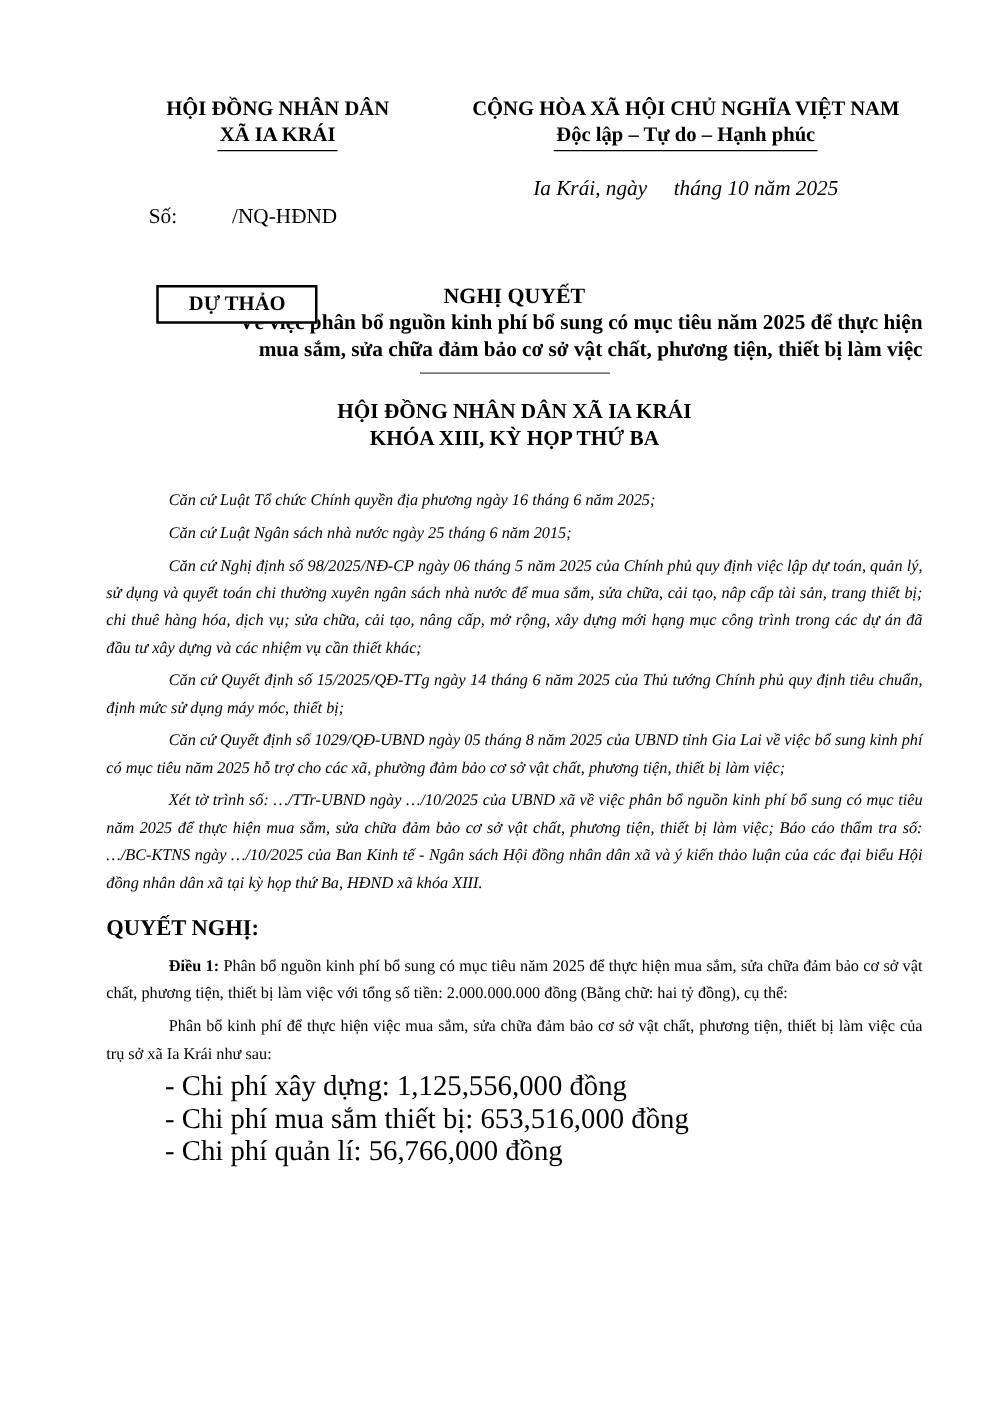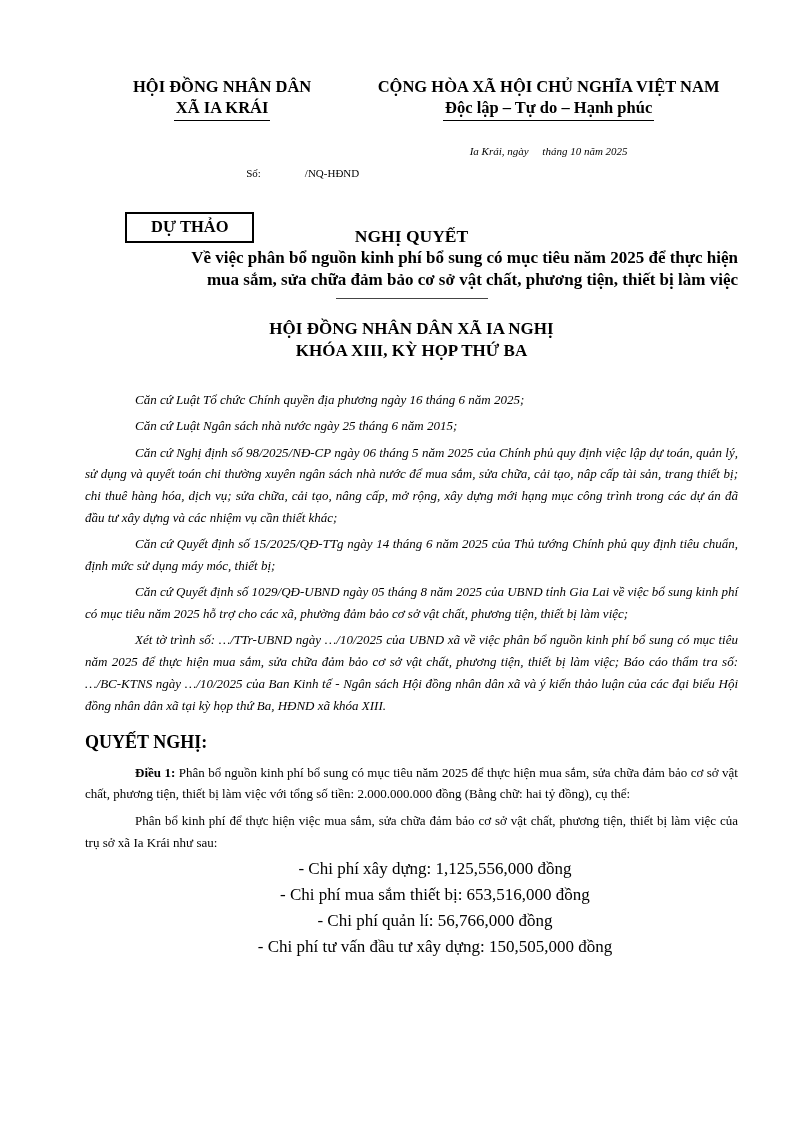--- a/index.html
+++ b/index.html
@@ -41,42 +41,42 @@
     line-height: 21px;
     white-space: nowrap;
   }
   .org-line2 .underlined {
     display: inline-block;
     border-bottom: 1.5px solid #000;
     padding: 0 2px 2px 2px;
   }
   .so-line {
     margin-top: 19px;
-    font-size: 11px;
+    font-size: 17px;
     line-height: 22px;
-    text-align: right;
+    text-align: left;
     white-space: pre;
   }
   .so-value { margin-left: 44px; }
   .date-line {
     margin-top: 19px;
     font-style: italic;
-    font-size: 11px;
+    font-size: 17px;
     line-height: 22px;
     white-space: pre;
   }
   
   .title-block {
     position: relative;
     margin-top: 6px;
   }
   .draft-box {
     position: absolute;
     left: 40px;
-    top: 0px;
+    top: 16px;
     border: 2.5px solid #000;
     padding: 2px 24px 4px 24px;
     font-weight: bold;
     font-size: 16.5px;
     line-height: 21px;
     background: #fff;
   }
   .doc-type {
     text-align: center;
     font-weight: bold;
@@ -117,26 +117,25 @@
   .para.italic { font-style: italic; }
   .resolve-heading {
     font-weight: bold;
     font-size: 18px;
     line-height: 22px;
     margin: 14px 0 9px 0;
   }
   .article-label { font-weight: bold; }
   .alloc-items { margin-top: 1px; }
   .alloc-item {
-    font-size: 17px;
+    font-size: 23px;
     line-height: 22px;
     padding-left: 47px;
     margin-bottom: 4px;
     white-space: pre;
-    text-align: center;
   }
 </style>
 </head>
 <body>
 
 <div class="page">
 
   <div class="header">
     <div class="header-col header-left">
       <div class="org-line1">HỘI ĐỒNG NHÂN DÂN</div>
@@ -160,21 +159,21 @@
     <div class="draft-box">
       <span>DỰ THẢO</span>
     </div>
     <div class="doc-type">NGHỊ QUYẾT</div>
     <div class="subject">
       <span class="subject-line">Về việc phân bổ nguồn kinh phí bổ sung có mục tiêu năm 2025 để thực hiện</span>
       <span class="subject-line">mua sắm, sửa chữa đảm bảo cơ sở vật chất, phương tiện, thiết bị làm việc</span>
     </div>
     <div class="title-divider"></div>
     <div class="council">
-      <span class="council-line">HỘI ĐỒNG NHÂN DÂN XÃ IA NGHỊ</span>
+      <span class="council-line">HỘI ĐỒNG NHÂN DÂN XÃ IA KRÁI</span>
       <span class="council-line">KHÓA XIII, KỲ HỌP THỨ BA</span>
     </div>
   </div>
 
   <div class="preamble">
     <p class="para italic">Căn cứ Luật Tổ chức Chính quyền địa phương ngày 16 tháng 6 năm 2025;</p>
     <p class="para italic">Căn cứ Luật Ngân sách nhà nước ngày 25 tháng 6 năm 2015;</p>
     <p class="para italic">Căn cứ Nghị định số 98/2025/NĐ-CP ngày 06 tháng 5 năm 2025 của Chính phủ quy định việc lập dự toán, quản lý, sử dụng và quyết toán chi thường xuyên ngân sách nhà nước để mua sắm, sửa chữa, cải tạo, nâp cấp tài sản, trang thiết bị; chi thuê hàng hóa, dịch vụ; sửa chữa, cải tạo, nâng cấp, mở rộng, xây dựng mới hạng mục công trình trong các dự án đã đầu tư xây dựng và các nhiệm vụ cần thiết khác;</p>
     <p class="para italic">Căn cứ Quyết định số 15/2025/QĐ-TTg ngày 14 tháng 6 năm 2025 của Thủ tướng Chính phủ quy định tiêu chuẩn, định mức sử dụng máy móc, thiết bị;</p>
     <p class="para italic">Căn cứ Quyết định số 1029/QĐ-UBND ngày 05 tháng 8 năm 2025 của UBND tỉnh Gia Lai về việc bổ sung kinh phí có mục tiêu năm 2025 hỗ trợ cho các xã, phường đảm bảo cơ sở vật chất, phương tiện, thiết bị làm việc;</p>
@@ -184,16 +183,15 @@
   <div class="resolve-heading">QUYẾT NGHỊ:</div>
 
   <p class="para"><span class="article-label">Điều 1:</span><span> Phân bổ nguồn kinh phí bổ sung có mục tiêu năm 2025 để thực hiện mua sắm, sửa chữa đảm bảo cơ sở vật chất, phương tiện, thiết bị làm việc với tổng số tiền: 2.000.000.000 đồng (Bằng chữ: hai tỷ đồng), cụ thể:</span></p>
 
   <p class="para">Phân bổ kinh phí để thực hiện việc mua sắm, sửa chữa đảm bảo cơ sở vật chất, phương tiện, thiết bị làm việc của trụ sở xã Ia Krái như sau:</p>
 
   <div class="alloc-items">
     <div class="alloc-item">- Chi phí xây dựng: 1,125,556,000 đồng</div>
     <div class="alloc-item">- Chi phí mua sắm thiết bị: 653,516,000 đồng</div>
     <div class="alloc-item">- Chi phí quản lí: 56,766,000 đồng</div>
-    <div class="alloc-item">- Chi phí tư vấn đầu tư xây dựng: 150,505,000 đồng</div>
   </div>
 
 </div>
 
 </body></html>

